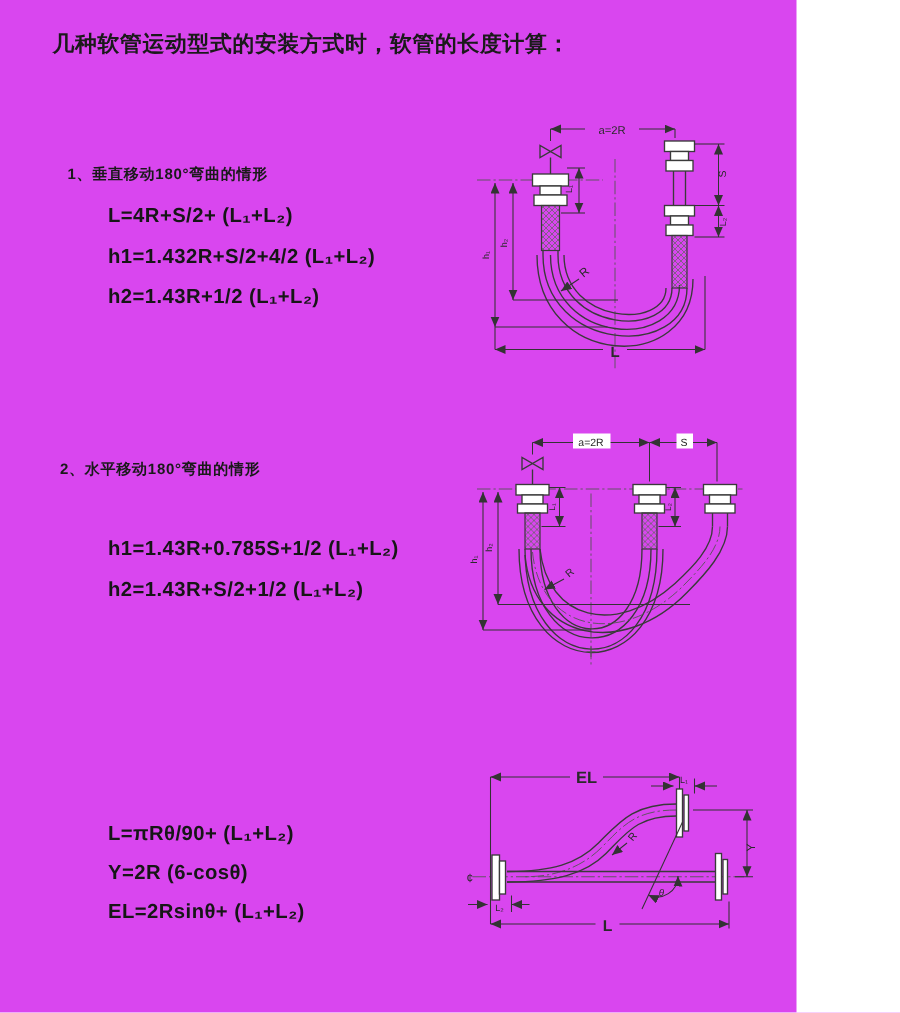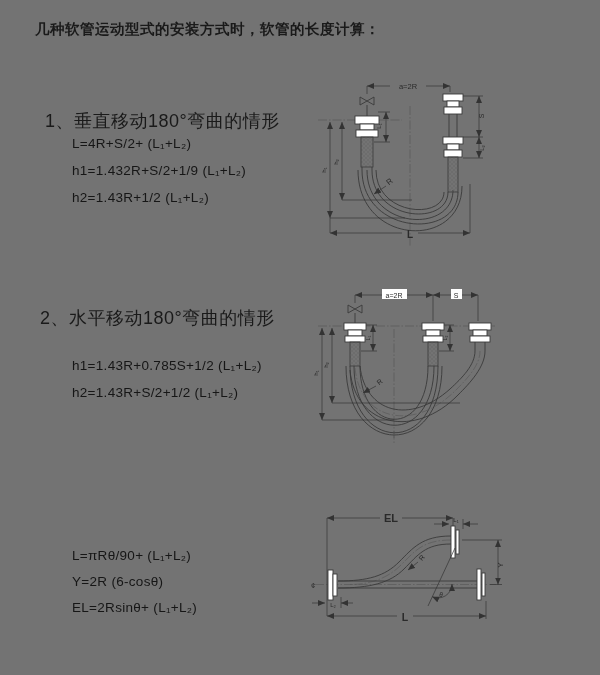--- a/index.html
+++ b/index.html
@@ -1,43 +1,43 @@
 <!DOCTYPE html>
 <html><head>
 <meta charset="utf-8">
 <style>
   html,body{margin:0;padding:0;background:#ffffff;}
   .page{
-    position:relative;width:600px;height:675px;background:#737373;overflow:hidden;
+    position:relative;width:531px;height:675px;background:#d946ef;overflow:hidden;
     font-family:"Liberation Sans","DejaVu Sans",sans-serif;color:#1a1a1a;
   }
   .title{
     position:absolute;left:35px;top:20px;font-size:14.5px;font-weight:bold;
     letter-spacing:0.5px;white-space:nowrap;
   }
   .sec-heading{
-    position:absolute;font-size:18px;font-weight:normal;letter-spacing:0.5px;white-space:nowrap;
+    position:absolute;font-size:10px;font-weight:bold;letter-spacing:0.5px;white-space:nowrap;
   }
   .formula{
-    position:absolute;font-size:13.5px;font-weight:normal;letter-spacing:0.3px;white-space:nowrap;
+    position:absolute;font-size:13.5px;font-weight:bold;letter-spacing:0.3px;white-space:nowrap;
     color:#161616;
   }
   svg.diagram{position:absolute;overflow:visible;}
   svg text{fill:#2a2a2a;font-family:"Liberation Sans","DejaVu Sans",sans-serif;}
 </style>
 </head>
 <body>
 
 <div class="page">
 
   <div class="title">几种软管运动型式的安装方式时，软管的长度计算：</div>
 
   <div class="sec-heading" style="left:45px;top:109px">1、垂直移动180°弯曲的情形</div>
   <div class="formula" style="left:72px;top:136px">L=4R+S/2+ (L₁+L₂)</div>
-  <div class="formula" style="left:72px;top:163px">h1=1.432R+S/2+1/9 (L₁+L₂)</div>
+  <div class="formula" style="left:72px;top:163px">h1=1.432R+S/2+4/2 (L₁+L₂)</div>
   <div class="formula" style="left:72px;top:190px">h2=1.43R+1/2 (L₁+L₂)</div>
 
   <div class="sec-heading" style="left:40px;top:306px">2、水平移动180°弯曲的情形</div>
   <div class="formula" style="left:72px;top:358px">h1=1.43R+0.785S+1/2 (L₁+L₂)</div>
   <div class="formula" style="left:72px;top:385px">h2=1.43R+S/2+1/2 (L₁+L₂)</div>
 
   <div class="formula" style="left:72px;top:548px">L=πRθ/90+ (L₁+L₂)</div>
   <div class="formula" style="left:72px;top:574px">Y=2R (6-cosθ)</div>
   <div class="formula" style="left:72px;top:600px">EL=2Rsinθ+ (L₁+L₂)</div>
 

